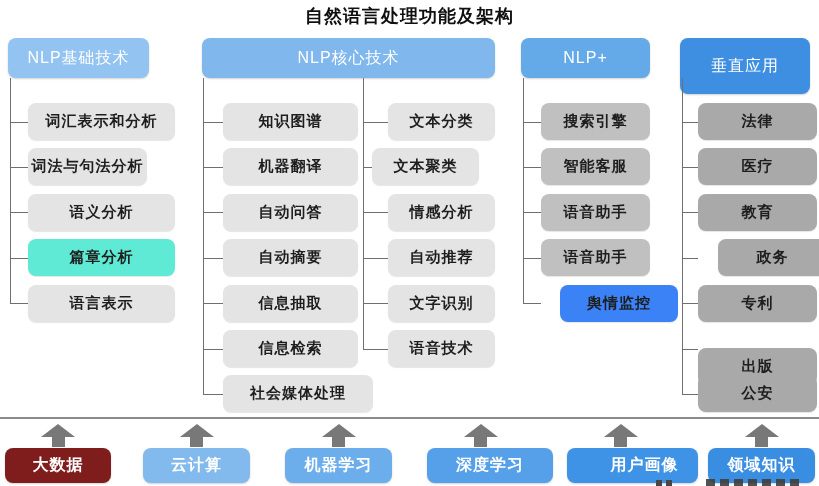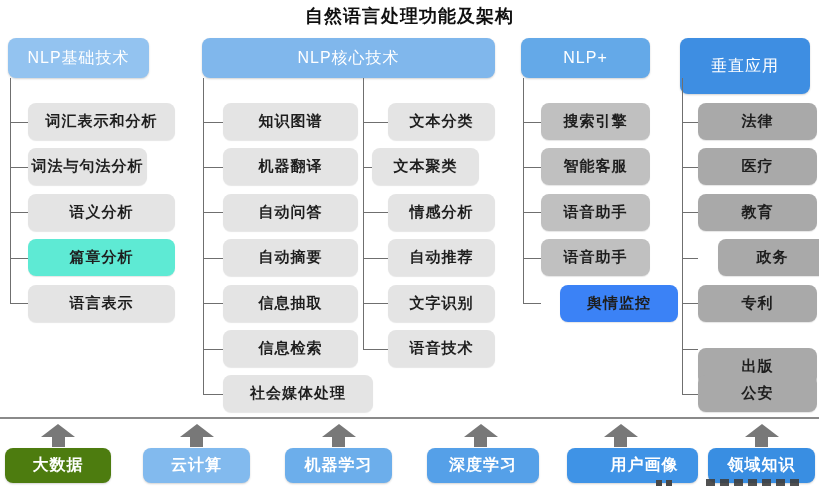--- a/index.html
+++ b/index.html
@@ -115,36 +115,36 @@
       <div class="item" style="left: 698px; top: 348px; width: 119px; height: 37px; background: rgb(169, 169, 169);">出版</div>
       <div class="hline" style="left: 682px; top: 393.9px; width: 16px;"></div>
       <div class="item" style="left: 698px; top: 375.4px; width: 119px; height: 37px; background: rgb(169, 169, 169);">公安</div>
     </div>
   <div class="sep"></div>
   <div id="foundation">
       <div class="arrow" style="left: 41px;">
         <div class="tri"></div>
         <div class="stem"></div>
       </div>
-      <div class="fbox" style="left: 5px; width: 106px; background: #4d7c0f; font-family: Liberation Mono, monospace;">大数据</div>
+      <div class="fbox" style="left: 5px; width: 106px; background: #7f1d1d; font-family: Liberation Mono, monospace;">大数据</div>
       <div class="arrow" style="left: 179.5px;">
         <div class="tri"></div>
         <div class="stem"></div>
       </div>
       <div class="fbox" style="left: 143px; width: 107px; background: rgb(130, 186, 238);">云计算</div>
       <div class="arrow" style="left: 321.5px;">
         <div class="tri"></div>
         <div class="stem"></div>
       </div>
       <div class="fbox" style="left: 285px; width: 107px; background: rgb(108, 174, 235);">机器学习</div>
       <div class="arrow" style="left: 463.5px;">
         <div class="tri"></div>
         <div class="stem"></div>
       </div>
-      <div class="fbox" style="left: 427px; width: 112px; background: rgb(85, 160, 232);">深度学习</div>
+      <div class="fbox" style="left: 427px; width: 126px; background: rgb(85, 160, 232);">深度学习</div>
       <div class="arrow" style="left: 603.5px;">
         <div class="tri"></div>
         <div class="stem"></div>
       </div>
       <div class="fbox" style="left: 567px; width: 107px; background: rgb(63, 147, 230); padding-left: 24px;">用户画像</div>
       <div class="arrow" style="left: 744.5px;">
         <div class="tri"></div>
         <div class="stem"></div>
       </div>
       <div class="fbox" style="left: 708px; width: 107px; background: rgb(57, 142, 226);">领域知识</div>

